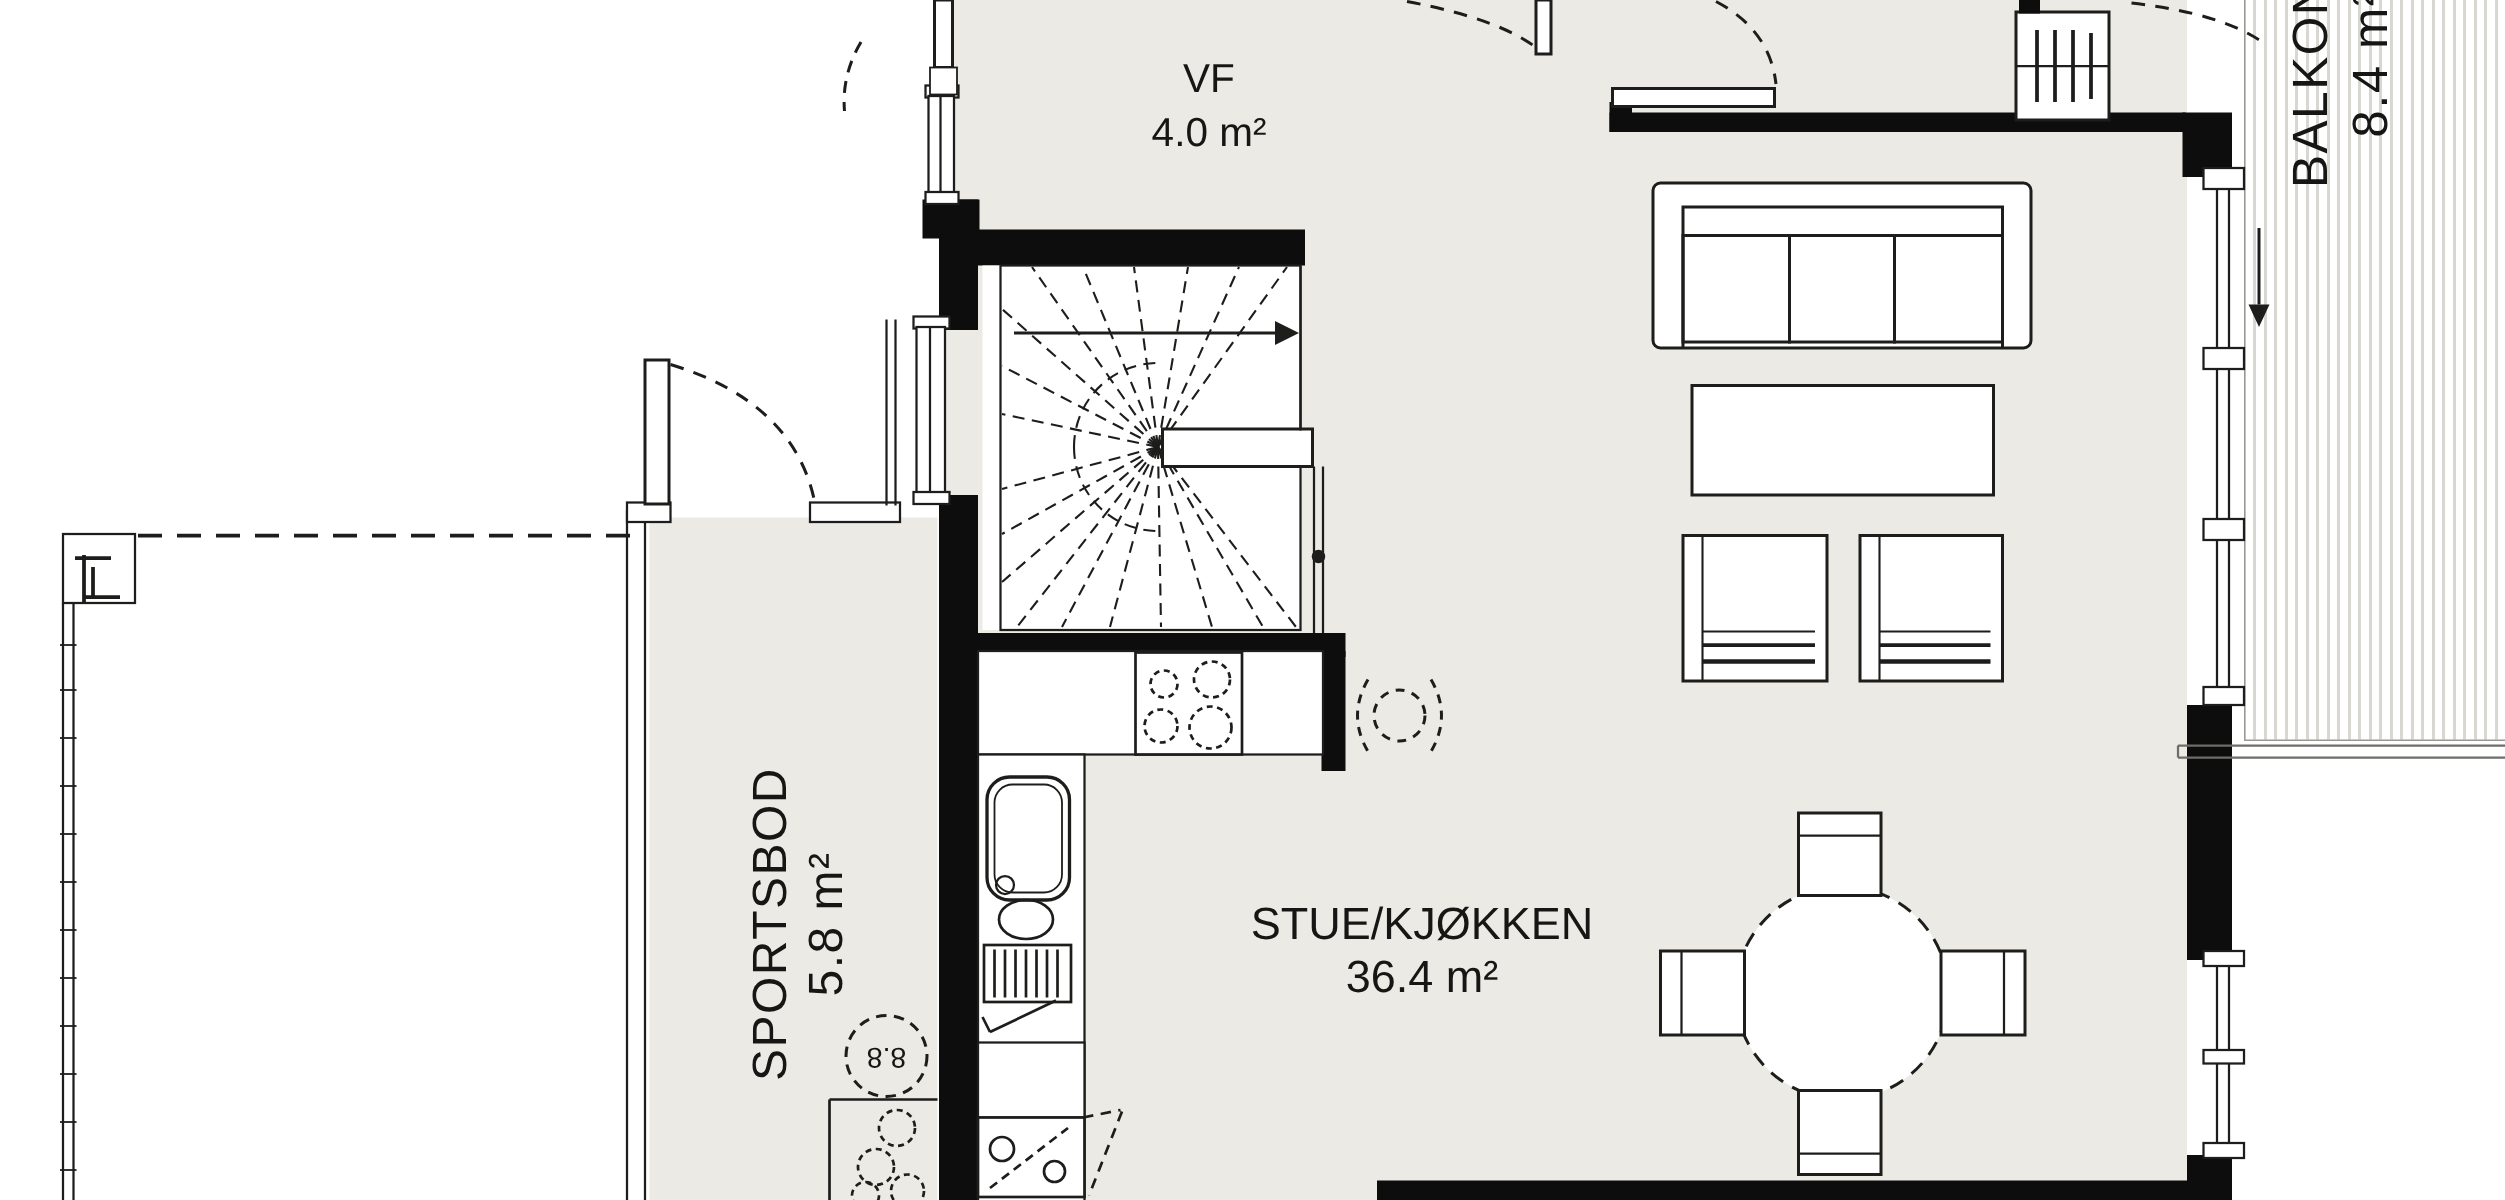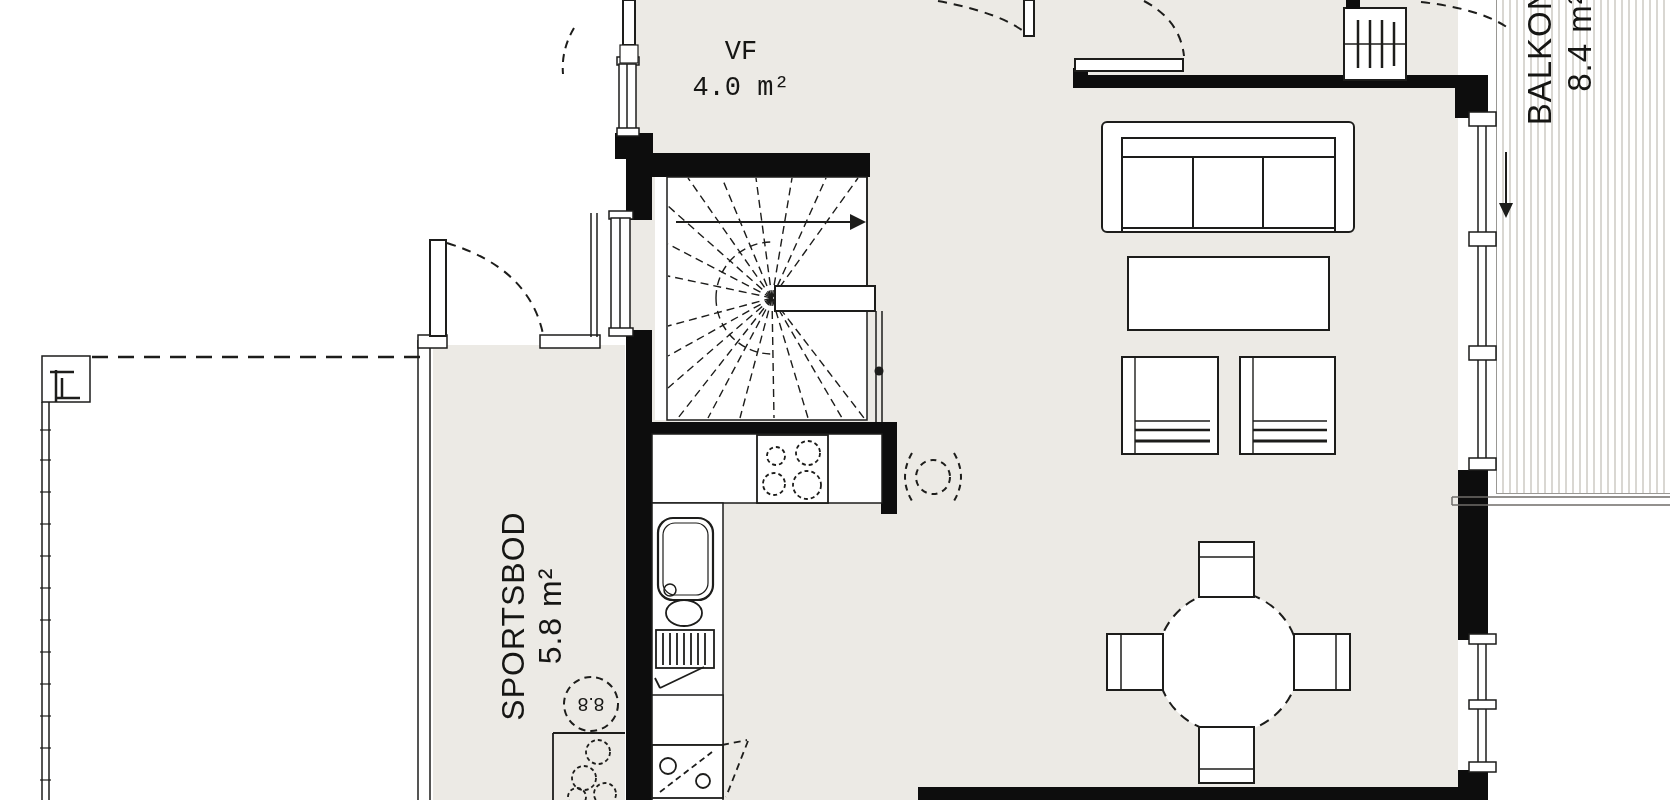--- a/index.html
+++ b/index.html
@@ -297,30 +297,34 @@
       <line x1="1506" y1="152" x2="1506" y2="203" stroke-width="2"></line>
       <polygon points="1499,203 1513,203 1506,218" stroke="none"></polygon>
     </g>
     <g stroke="#6f6d69" fill="none" stroke-width="1.5">
       <line x1="1452" y1="497" x2="1670" y2="497"></line>
       <line x1="1452" y1="505" x2="1670" y2="505"></line>
       <line x1="1452" y1="497" x2="1452" y2="505"></line>
     </g>
   </svg>
 
-  <div class="room-label lbl-vf" style="left:741px;top:70px;font-family:Liberation Mono, monospace;">
+  <div class="room-label lbl-vf" style="left:806px;top:70px;">
     <span class="rname">VF</span>
     <span class="rarea">4.0 m²</span>
   </div>
 
   <div class="room-label lbl-sport" style="left:532px;top:616px;">
     <span class="rname">SPORTSBOD</span>
     <span class="rarea">5.8 m²</span>
   </div>
 
+  <div class="room-label lbl-stue" style="left:948px;top:634px;">
+    <span class="rname">STUE/KJØKKEN</span>
+    <span class="rarea">36.4 m²</span>
+  </div>
 
   <div class="room-label lbl-balk" style="left:1560px;top:42px;">
     <span class="rname">BALKONG</span>
     <span class="rarea">8.4 m²</span>
   </div>
 
   <div class="room-label lbl-vvb" style="left:591px;top:704px;">
     <span>8.8</span>
   </div>
 

